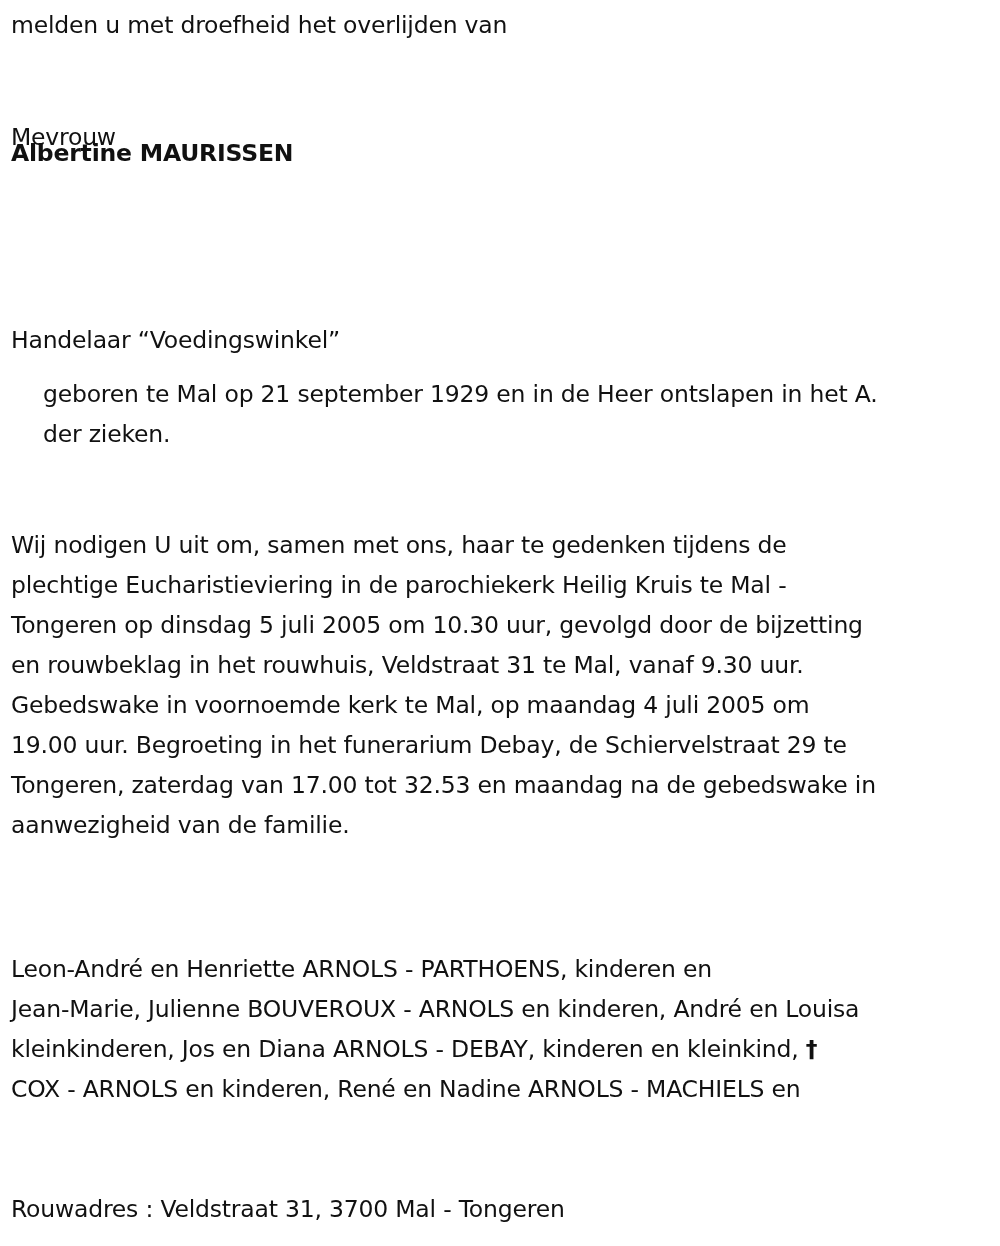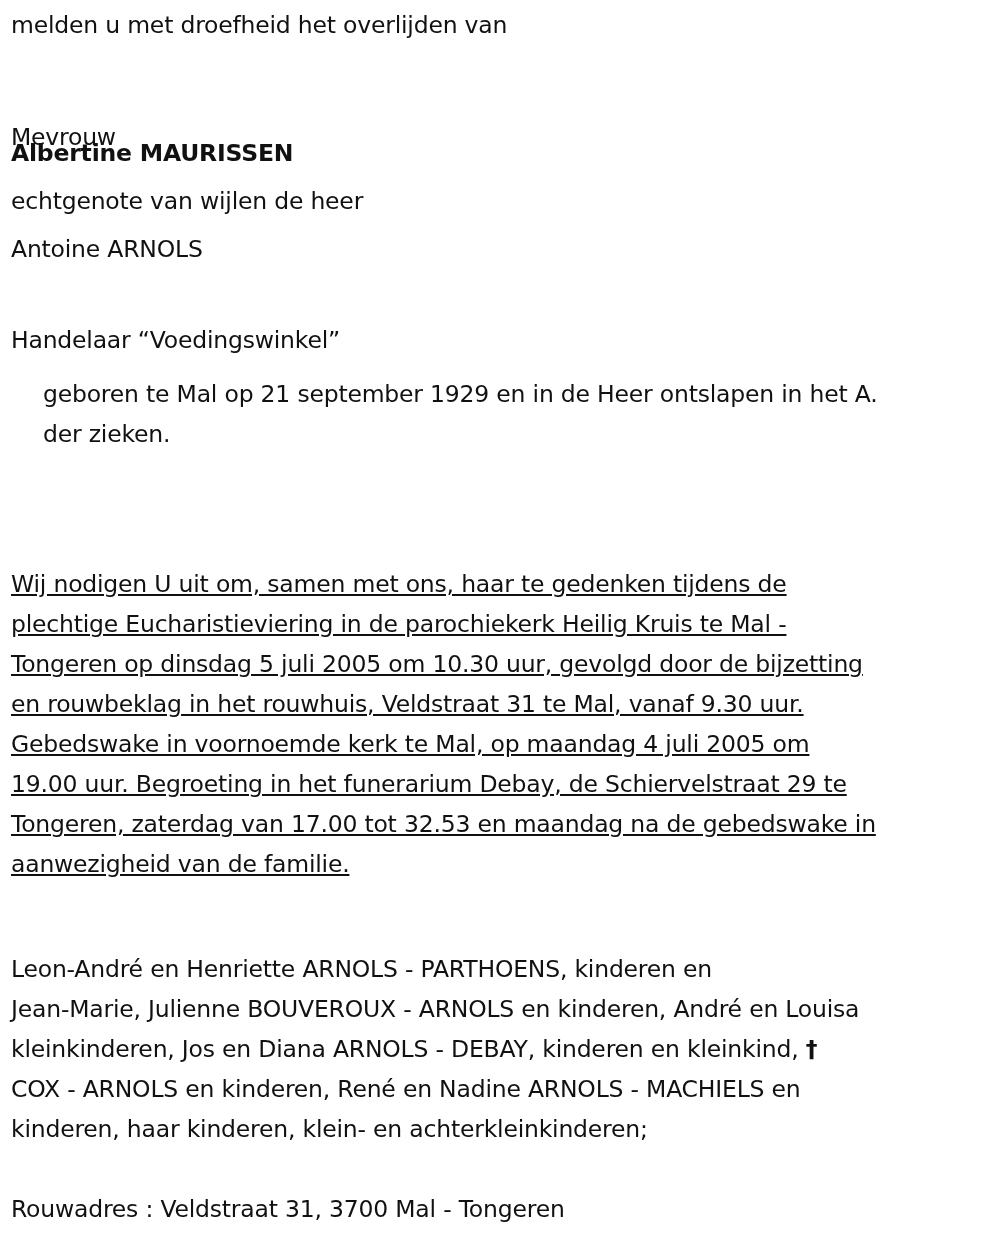--- a/index.html
+++ b/index.html
@@ -19,44 +19,41 @@
 </style>
 </head>
 <body>
 
 <div class="page">
 
   <div class="line" style="top:5px;">melden u met droefheid het overlijden van</div>
 
   <div class="line" style="top:85px;margin-top:32px;">Mevrouw</div>
   <div class="line bold" style="top:133px;">Albertine MAURISSEN</div>
-  <div class="line" style="top:181px;">echtgenote van wijlen de heer</div>
-  <div class="line" style="top:229px;">Antoine ARNOLS</div>
 
   <div class="line" style="top:320px;">Handelaar “Voedingswinkel”</div>
 
   <div class="para" style="top:374px;margin-left:32px;">
     <div>geboren te Mal op 21 september 1929 en in de Heer ontslapen in het A.</div>
     <div>der zieken.</div>
   </div>
 
-  <div class="para" style="top:564px;text-decoration:underline;">
+  <div class="para" style="top:525px;">
     <div>Wij nodigen U uit om, samen met ons, haar te gedenken tijdens de</div>
     <div>plechtige Eucharistieviering in de parochiekerk Heilig Kruis te Mal -</div>
     <div>Tongeren op dinsdag 5 juli 2005 om 10.30 uur, gevolgd door de bijzetting</div>
     <div>en rouwbeklag in het rouwhuis, Veldstraat 31 te Mal, vanaf 9.30 uur.</div>
     <div>Gebedswake in voornoemde kerk te Mal, op maandag 4 juli 2005 om</div>
     <div>19.00 uur. Begroeting in het funerarium Debay, de Schiervelstraat 29 te</div>
     <div>Tongeren, zaterdag van 17.00 tot 32.53 en maandag na de gebedswake in</div>
     <div>aanwezigheid van de familie.</div>
   </div>
 
   <div class="para" style="top:949px;">
     <div>Leon-André en Henriette ARNOLS - PARTHOENS, kinderen en</div>
     <div>Jean-Marie, Julienne BOUVEROUX - ARNOLS en kinderen, André en Louisa</div>
     <div><span>kleinkinderen, Jos en Diana ARNOLS - DEBAY, kinderen en kleinkind,</span> <span class="cross">†</span></div>
     <div>COX - ARNOLS en kinderen, René en Nadine ARNOLS - MACHIELS en</div>
-    <div>kinderen, haar kinderen, klein- en achterkleinkinderen;</div>
   </div>
 
   <div class="line" style="top:1189px;">Rouwadres : Veldstraat 31, 3700 Mal - Tongeren</div>
 
 </div>
 
 </body></html>

